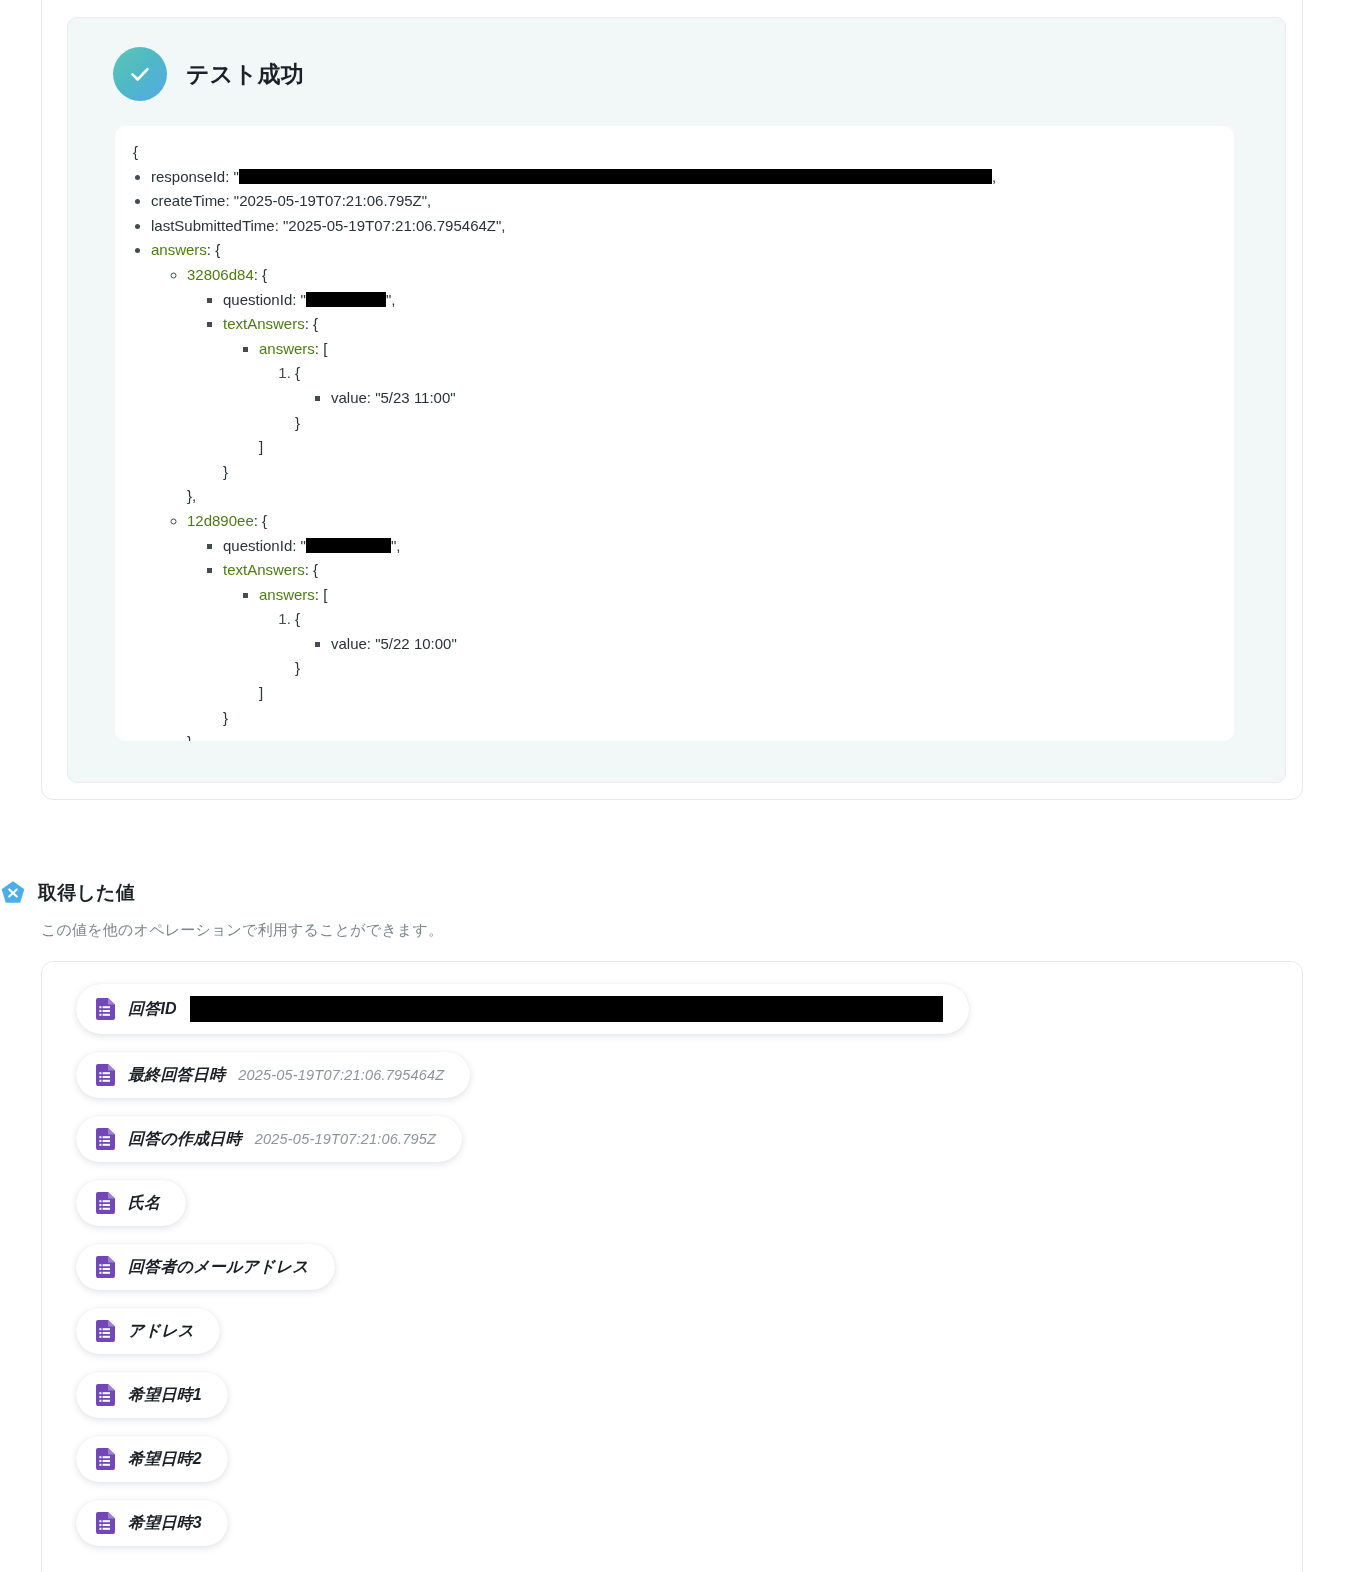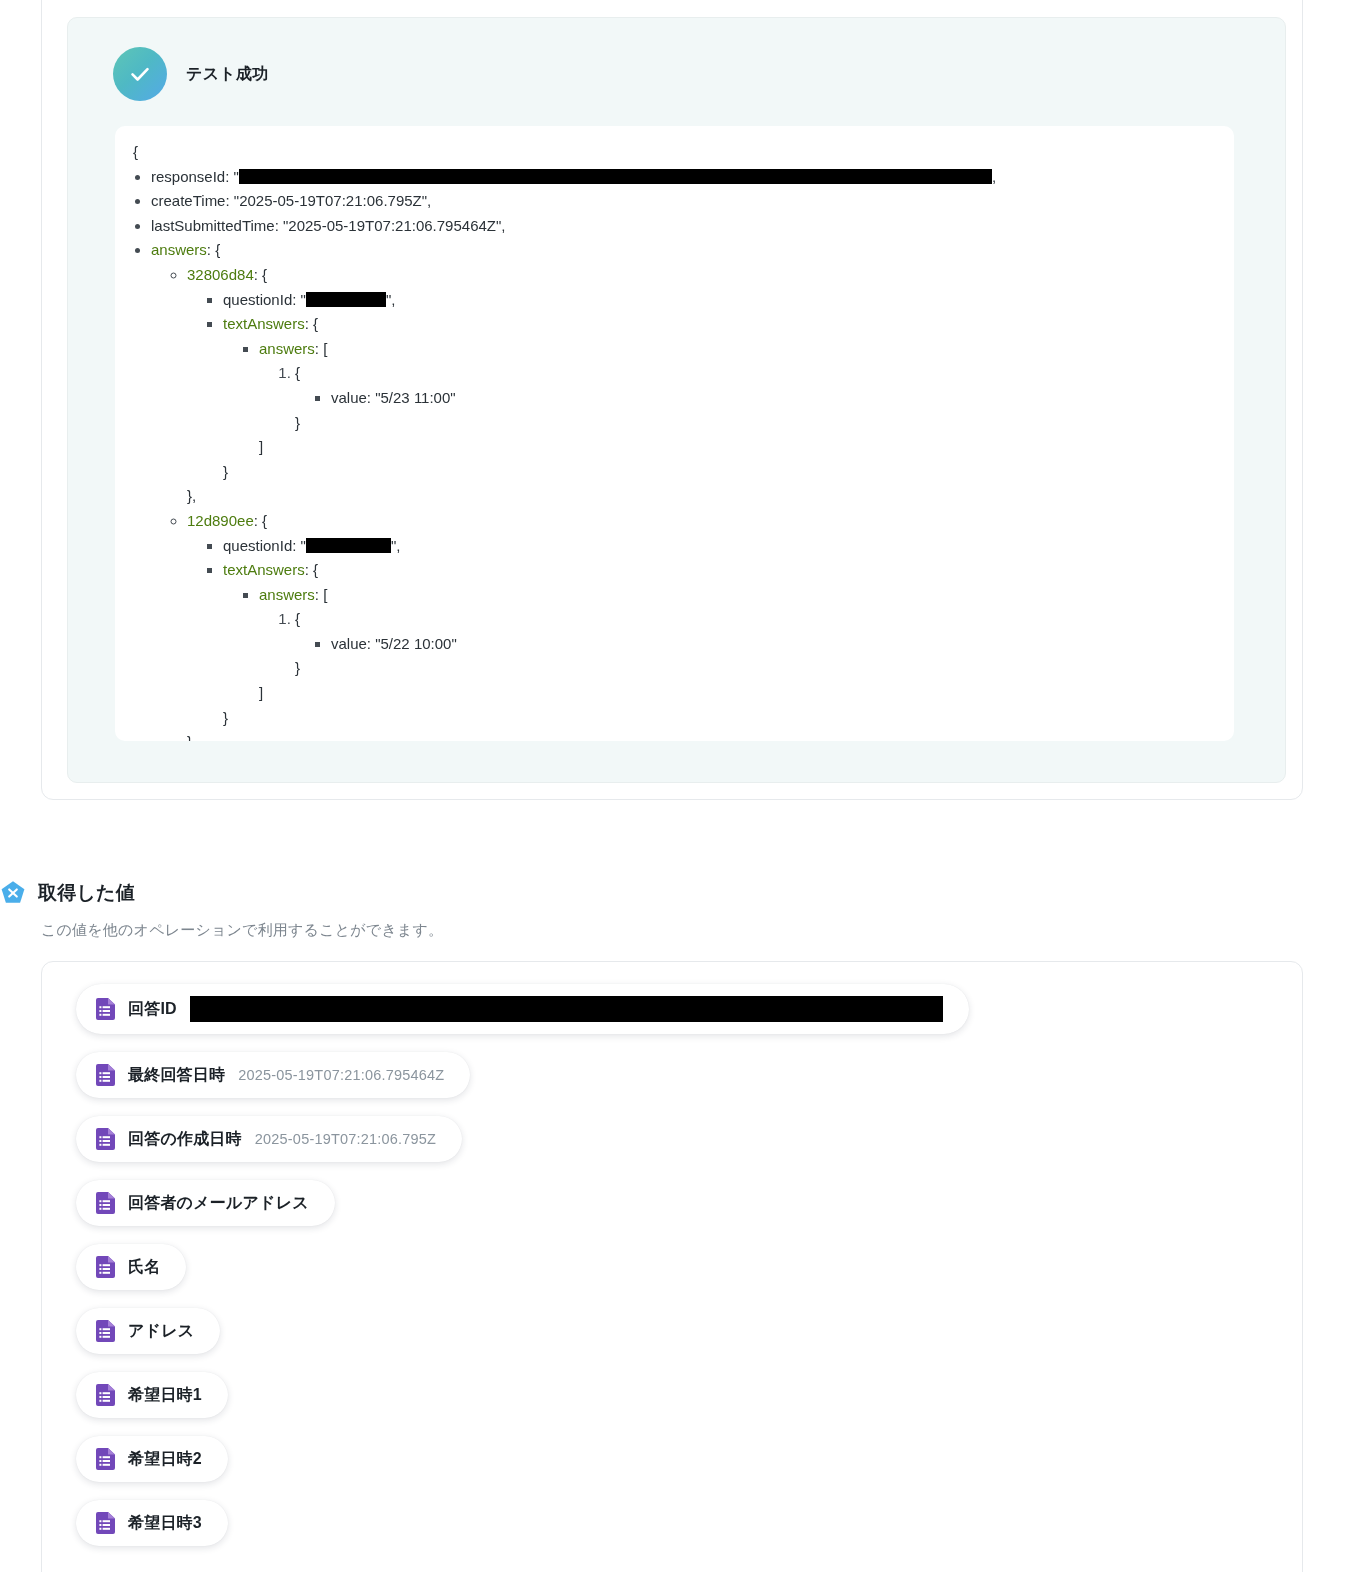--- a/index.html
+++ b/index.html
@@ -51,21 +51,21 @@
     height: 54px;
     border-radius: 50%;
     background: linear-gradient(135deg, #5ec6b6 0%, #4fb9c4 45%, #54a9e8 100%);
     display: flex;
     align-items: center;
     justify-content: center;
     flex: none;
   }
   .success-icon svg { display: block; }
   .result-title {
-    font-size: 16px;
+    font-size: 23px;
     font-weight: bold;
     letter-spacing: 0.3px;
     color: #1b2127;
   }
 
   
   .json-panel {
     position: absolute;
     left: 47px;
     top: 108px;
@@ -155,20 +155,21 @@
     gap: 13px;
     margin: 0 0 18px 34px;
     padding: 12px 26px 12px 20px;
     background: #ffffff;
     border-radius: 30px;
     box-shadow: 0 2px 7px rgba(28,40,60,0.13), 0 0 1px rgba(28,40,60,0.10);
     font-size: 16px;
     font-weight: bold;
     color: #1b2127;
     white-space: nowrap;
+    font-style: italic;
   }
   .chip-row { line-height: 0; }
   .forms-icon { width: 19px; height: 22px; flex: none; display: block; }
   .chip-label { letter-spacing: 0.2px; }
   .chip-value {
     font-weight: normal;
     color: #8b959e;
     font-size: 14.5px;
     letter-spacing: 0.2px;
   }
@@ -354,37 +355,37 @@
         <svg class="forms-icon" viewBox="0 0 19 22" aria-hidden="true">
           <path d="M2 0 H12 L19 6.6 V20 A2 2 0 0 1 17 22 H2 A2 2 0 0 1 0 20 V2 A2 2 0 0 1 2 0 Z" fill="#7248b9"></path>
           <path d="M12 0 L19 6.6 H12 Z" fill="#a580d8"></path>
           <rect x="3.4" y="8.2" width="2" height="2" fill="#ffffff"></rect>
           <rect x="6.6" y="8.2" width="7.4" height="2" fill="#ffffff"></rect>
           <rect x="3.4" y="12" width="2" height="2" fill="#ffffff"></rect>
           <rect x="6.6" y="12" width="7.4" height="2" fill="#ffffff"></rect>
           <rect x="3.4" y="15.8" width="2" height="2" fill="#ffffff"></rect>
           <rect x="6.6" y="15.8" width="7.4" height="2" fill="#ffffff"></rect>
         </svg>
+        <span class="chip-label">氏名</span>
+      </span>
+    </div>
+
+    <div class="chip-row">
+      <span class="chip">
+        <svg class="forms-icon" viewBox="0 0 19 22" aria-hidden="true">
+          <path d="M2 0 H12 L19 6.6 V20 A2 2 0 0 1 17 22 H2 A2 2 0 0 1 0 20 V2 A2 2 0 0 1 2 0 Z" fill="#7248b9"></path>
+          <path d="M12 0 L19 6.6 H12 Z" fill="#a580d8"></path>
+          <rect x="3.4" y="8.2" width="2" height="2" fill="#ffffff"></rect>
+          <rect x="6.6" y="8.2" width="7.4" height="2" fill="#ffffff"></rect>
+          <rect x="3.4" y="12" width="2" height="2" fill="#ffffff"></rect>
+          <rect x="6.6" y="12" width="7.4" height="2" fill="#ffffff"></rect>
+          <rect x="3.4" y="15.8" width="2" height="2" fill="#ffffff"></rect>
+          <rect x="6.6" y="15.8" width="7.4" height="2" fill="#ffffff"></rect>
+        </svg>
         <span class="chip-label">回答者のメールアドレス</span>
-      </span>
-    </div>
-
-    <div class="chip-row">
-      <span class="chip">
-        <svg class="forms-icon" viewBox="0 0 19 22" aria-hidden="true">
-          <path d="M2 0 H12 L19 6.6 V20 A2 2 0 0 1 17 22 H2 A2 2 0 0 1 0 20 V2 A2 2 0 0 1 2 0 Z" fill="#7248b9"></path>
-          <path d="M12 0 L19 6.6 H12 Z" fill="#a580d8"></path>
-          <rect x="3.4" y="8.2" width="2" height="2" fill="#ffffff"></rect>
-          <rect x="6.6" y="8.2" width="7.4" height="2" fill="#ffffff"></rect>
-          <rect x="3.4" y="12" width="2" height="2" fill="#ffffff"></rect>
-          <rect x="6.6" y="12" width="7.4" height="2" fill="#ffffff"></rect>
-          <rect x="3.4" y="15.8" width="2" height="2" fill="#ffffff"></rect>
-          <rect x="6.6" y="15.8" width="7.4" height="2" fill="#ffffff"></rect>
-        </svg>
-        <span class="chip-label">氏名</span>
       </span>
     </div>
 
     <div class="chip-row">
       <span class="chip">
         <svg class="forms-icon" viewBox="0 0 19 22" aria-hidden="true">
           <path d="M2 0 H12 L19 6.6 V20 A2 2 0 0 1 17 22 H2 A2 2 0 0 1 0 20 V2 A2 2 0 0 1 2 0 Z" fill="#7248b9"></path>
           <path d="M12 0 L19 6.6 H12 Z" fill="#a580d8"></path>
           <rect x="3.4" y="8.2" width="2" height="2" fill="#ffffff"></rect>
           <rect x="6.6" y="8.2" width="7.4" height="2" fill="#ffffff"></rect>

